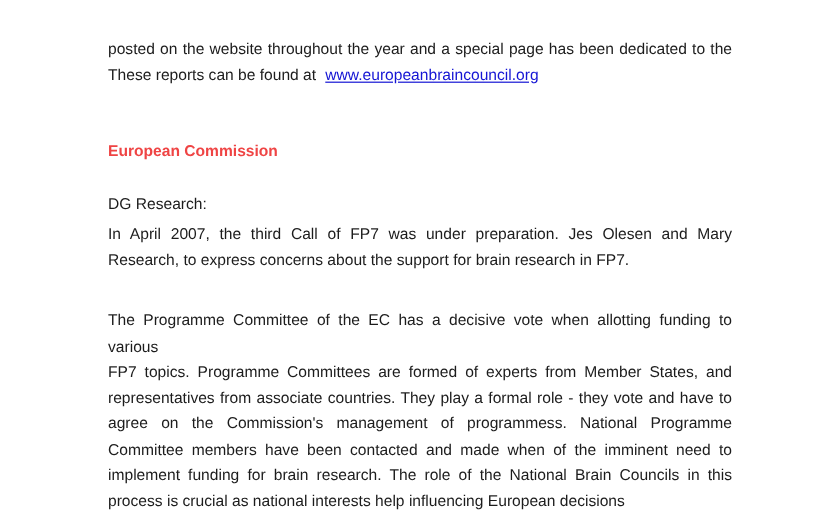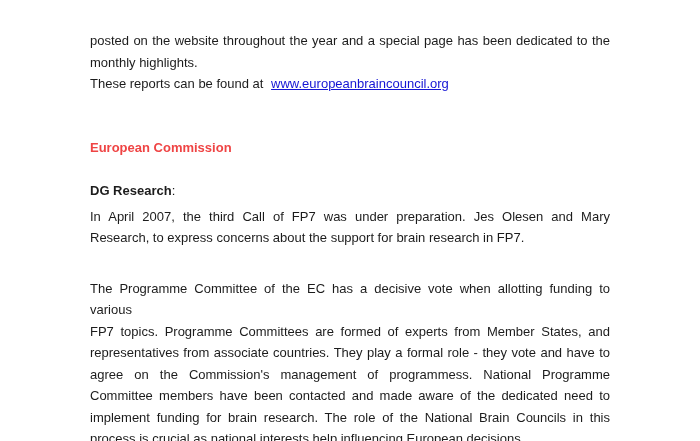--- a/index.html
+++ b/index.html
@@ -26,38 +26,37 @@
     text-align-last: justify;
   }
   .heading {
     margin: 42px 0 0 0;
     font-size: 13px;
     font-weight: 700;
   }
   .subheading {
     margin-top: 22px;
   }
-  .subheading .label { font-weight: 700; }
+  .subheading .label { font-weight: 400; }
   .para-november { margin-top: 4px; }
   .para-programme { margin-top: 29px; }
   .weblink {
     text-decoration: underline;
     margin-left: 4px;
     cursor: pointer;
     text-align: right;
   }
 </style>
 </head>
 <body>
 
 <div class="page" style="color: rgb(28, 28, 28); margin-top: 27px;">
 
   <div class="para">
     <div class="line just">posted on the website throughout the year and a special page has been dedicated to the</div>
-    <div class="line">monthly highlights.</div>
   </div>
 
   <div class="line">
     <span>These reports can be found at </span><a class="weblink" style="color: rgb(21, 21, 212);">www.europeanbraincouncil.org</a>
   </div>
 
   <div class="heading" style="color: #ef4444;">European Commission</div>
 
   <div class="subheading">
     <span class="label">DG Research</span><span>:</span>
@@ -66,18 +65,18 @@
   <div class="para para-november">
     <div class="line just">In April 2007, the third Call of FP7 was under preparation. Jes Olesen and Mary</div>
     <div class="line">Research, to express concerns about the support for brain research in FP7.</div>
   </div>
 
   <div class="para para-programme">
     <div class="line just">The Programme Committee of the EC has a decisive vote when allotting funding to various</div>
     <div class="line just">FP7 topics. Programme Committees are formed of experts from Member States, and</div>
     <div class="line just">representatives from associate countries. They play a formal role - they vote and have to</div>
     <div class="line just">agree on the Commission's management of programmess. National Programme</div>
-    <div class="line just">Committee members have been contacted and made aware of the dedicated need to</div>
+    <div class="line just">Committee members have been contacted and made when of the imminent need to</div>
     <div class="line just">implement funding for brain research. The role of the National Brain Councils in this</div>
     <div class="line">process is crucial as national interests help influencing European decisions</div>
   </div>
 
 </div>
 
 </body></html>

